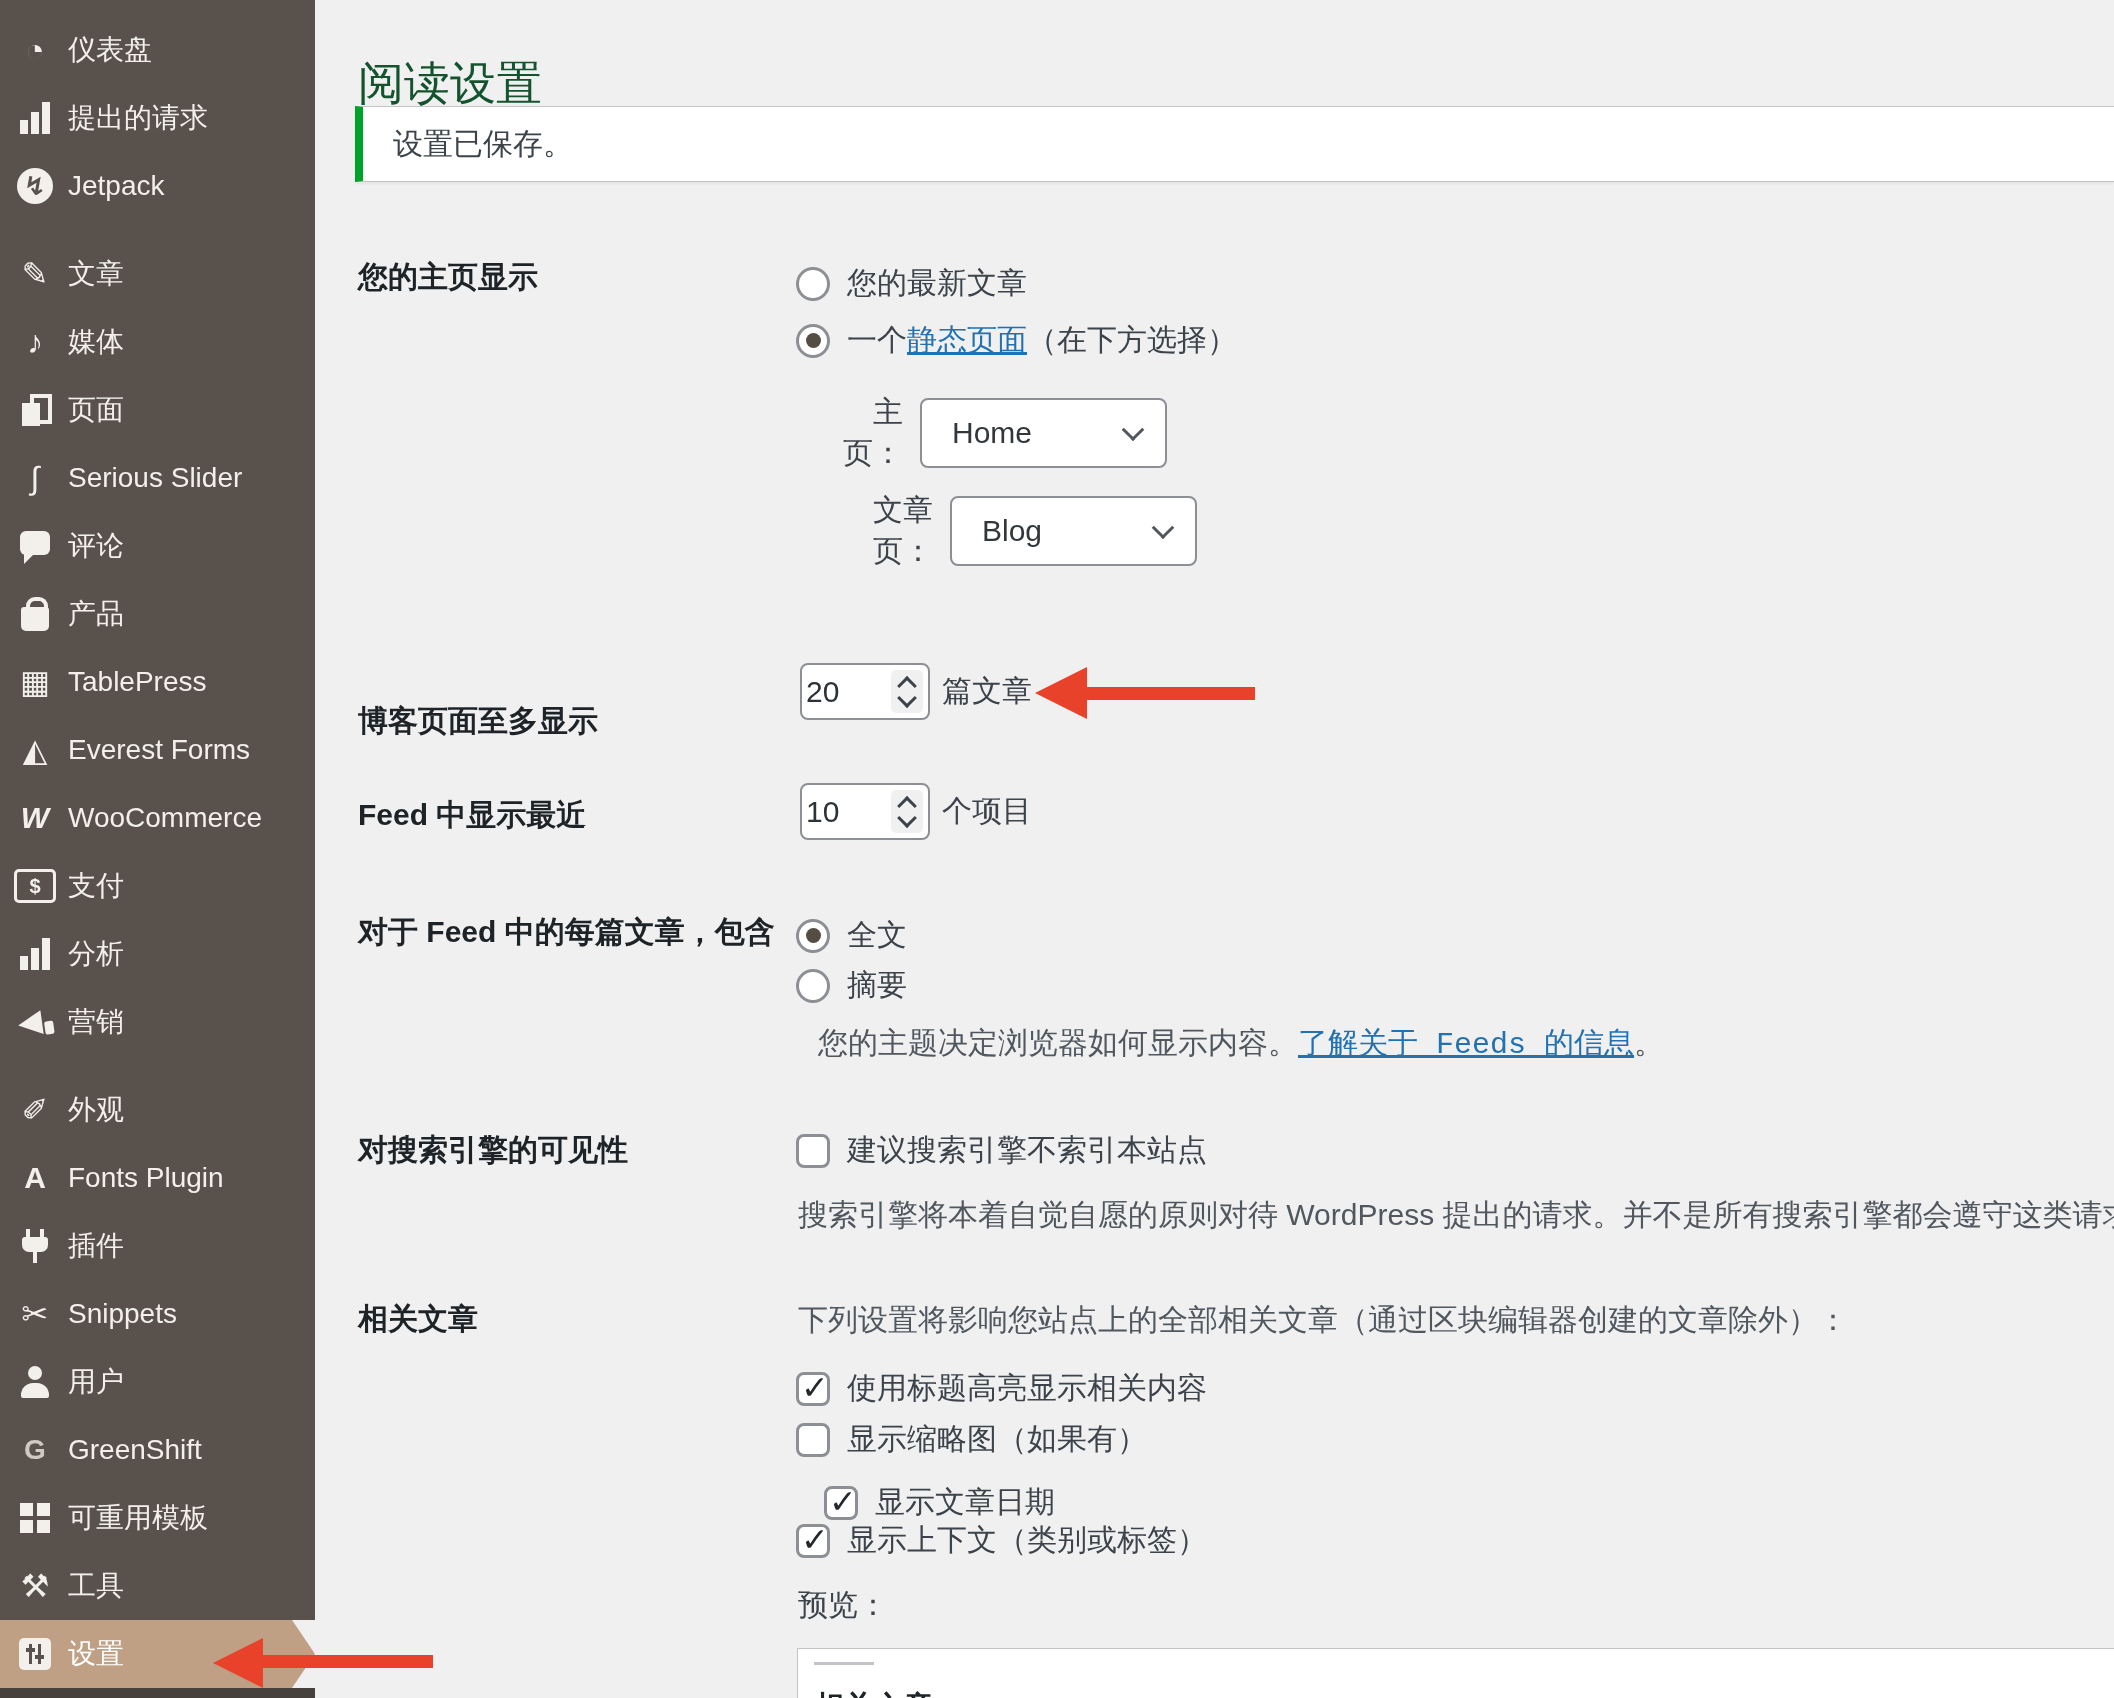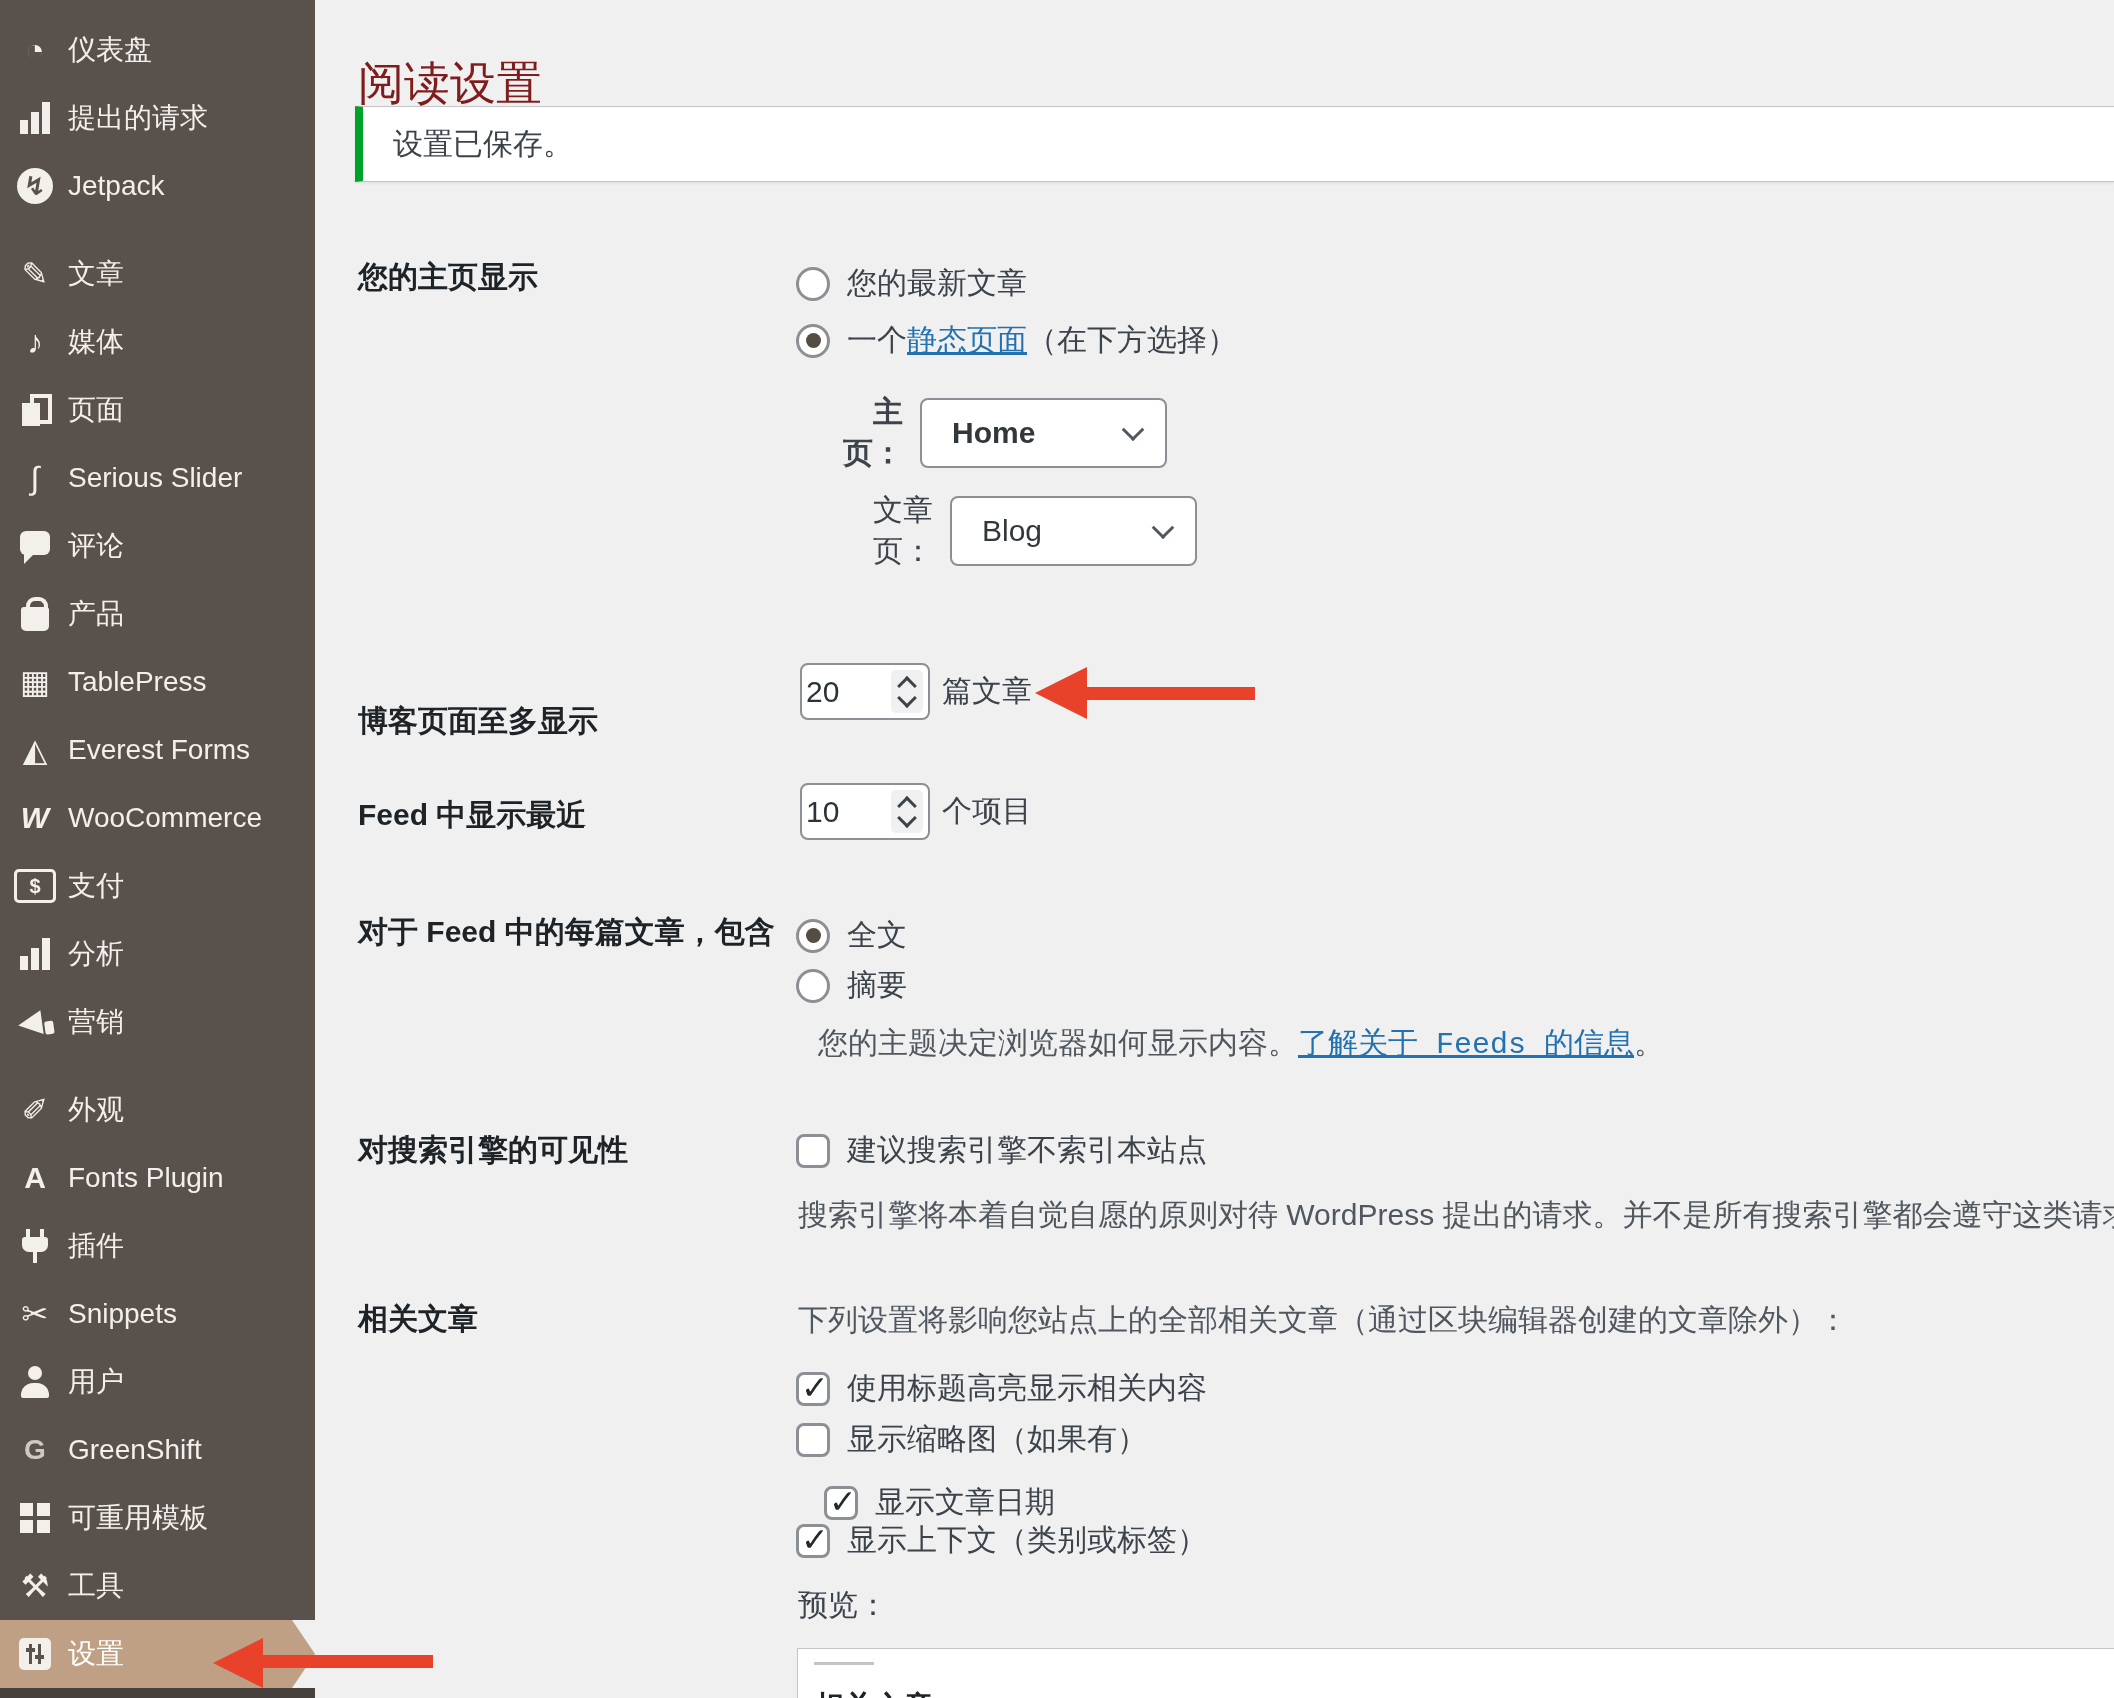--- a/index.html
+++ b/index.html
@@ -46,21 +46,21 @@
   .grid4{display:grid;grid-template-columns:13px 13px;grid-gap:4px;}
   .grid4 i{width:13px;height:13px;background:#f3f0ec;}
   .sliders{width:32px;height:32px;background:#f3f0ec;border-radius:5px;position:relative;}
   .sliders i{position:absolute;top:6px;width:3px;height:20px;background:#59524c;}
   .sliders i:nth-child(1){left:10px;}.sliders i:nth-child(2){left:19px;}
   .sliders i::after{content:"";position:absolute;left:-3px;width:9px;height:4px;background:#59524c;}
   .sliders i:nth-child(1)::after{top:4px;}.sliders i:nth-child(2)::after{top:11px;}
 
   
   #main{position:absolute;left:315px;top:0;right:0;bottom:0;}
-  #page-title{position:absolute;left:43px;top:22px;font-size:46px;font-weight:500;color:#7f1d1d;}
+  #page-title{position:absolute;left:43px;top:22px;font-size:46px;font-weight:500;color:#14532d;}
   #notice{position:absolute;left:40px;right:0;top:106px;height:76px;background:#fff;border-left:8px solid #00a32a;border-top:1px solid #c3c4c7;border-bottom:1px solid #c3c4c7;box-shadow:0 2px 2px rgba(0,0,0,.05);display:flex;align-items:center;box-sizing:border-box;padding-left:30px;font-size:30px;color:#3c434a;}
 
   .row-label{position:absolute;left:43px;font-size:30px;font-weight:600;color:#1d2327;white-space:nowrap;text-align:right;}
   .choice{position:absolute;display:flex;align-items:center;gap:17px;font-size:30px;color:#3c434a;white-space:nowrap;}
   .radio{width:34px;height:34px;border:3px solid #8c8f94;border-radius:50%;background:#fff;flex:none;display:flex;align-items:center;justify-content:center;box-sizing:border-box;}
   .radio.checked::after{content:"";width:15px;height:15px;border-radius:50%;background:#554c44;}
   .cb{width:34px;height:34px;border:3px solid #8c8f94;border-radius:8px;background:#fff;flex:none;position:relative;box-sizing:border-box;}
   .cb.checked::after{content:"✓";position:absolute;left:2px;top:-7px;font-size:33px;font-weight:700;color:#23282d;}
   a.wplink{color:#2271b1;text-decoration:underline;cursor:pointer;}
 
@@ -279,21 +279,21 @@
     <div class="choice" style="left:481px;top:263px;">
       <span class="radio"></span>
       <span>您的最新文章</span>
     </div>
 
     <div class="choice" style="left:481px;top:320px;">
       <span class="radio checked"></span>
       <span><span>一个</span><a class="wplink">静态页面</a><span>（在下方选择）</span></span>
     </div>
 
-    <div class="sel-line" style="left:500px;top:404px;font-weight:bold;">
+    <div class="sel-line" style="left:500px;top:404px;">
       <span class="sel-label" style="width:88px;">主页：</span>
       <span class="selbox">
           <span>Home</span>
         </span>
     </div>
 
     <div class="sel-line" style="left:500px;top:502px;">
       <span class="sel-label" style="width:118px;">文章页：</span>
       <span class="selbox">
           <span>Blog</span>

